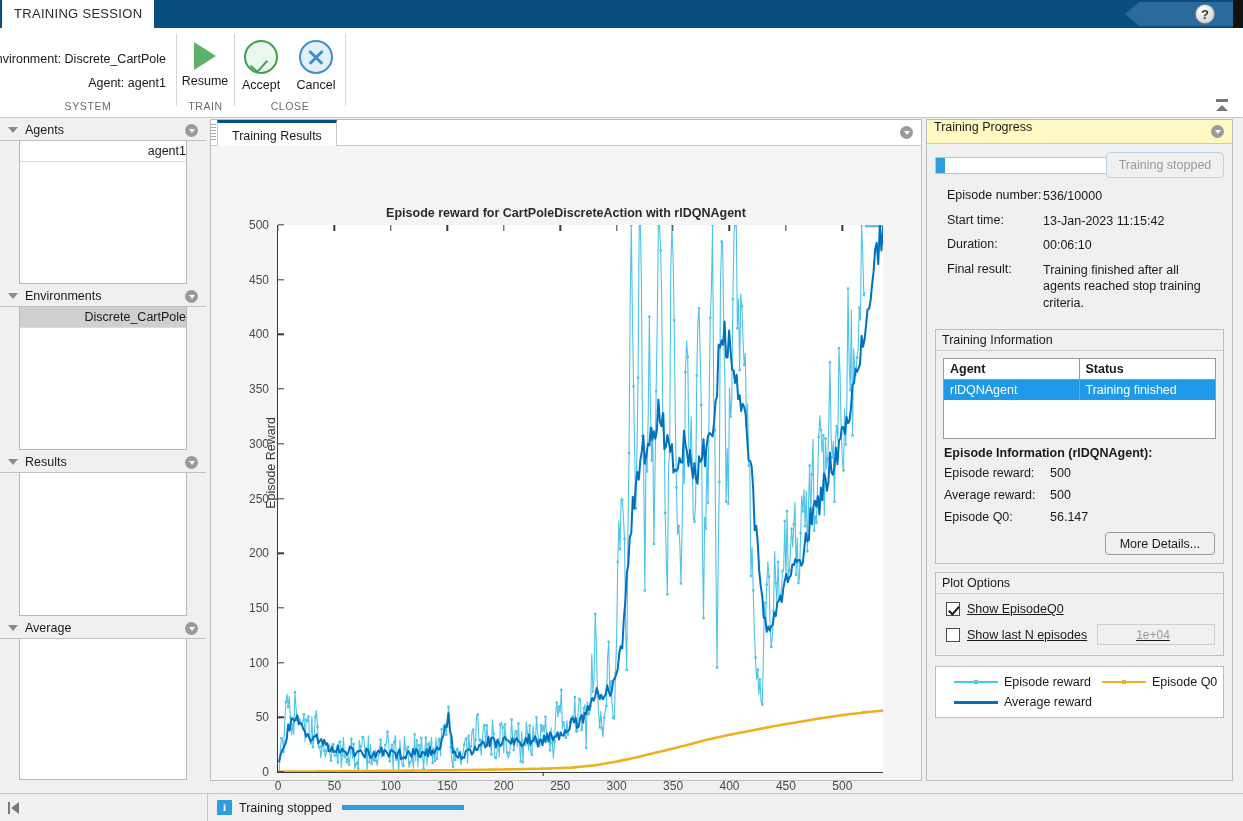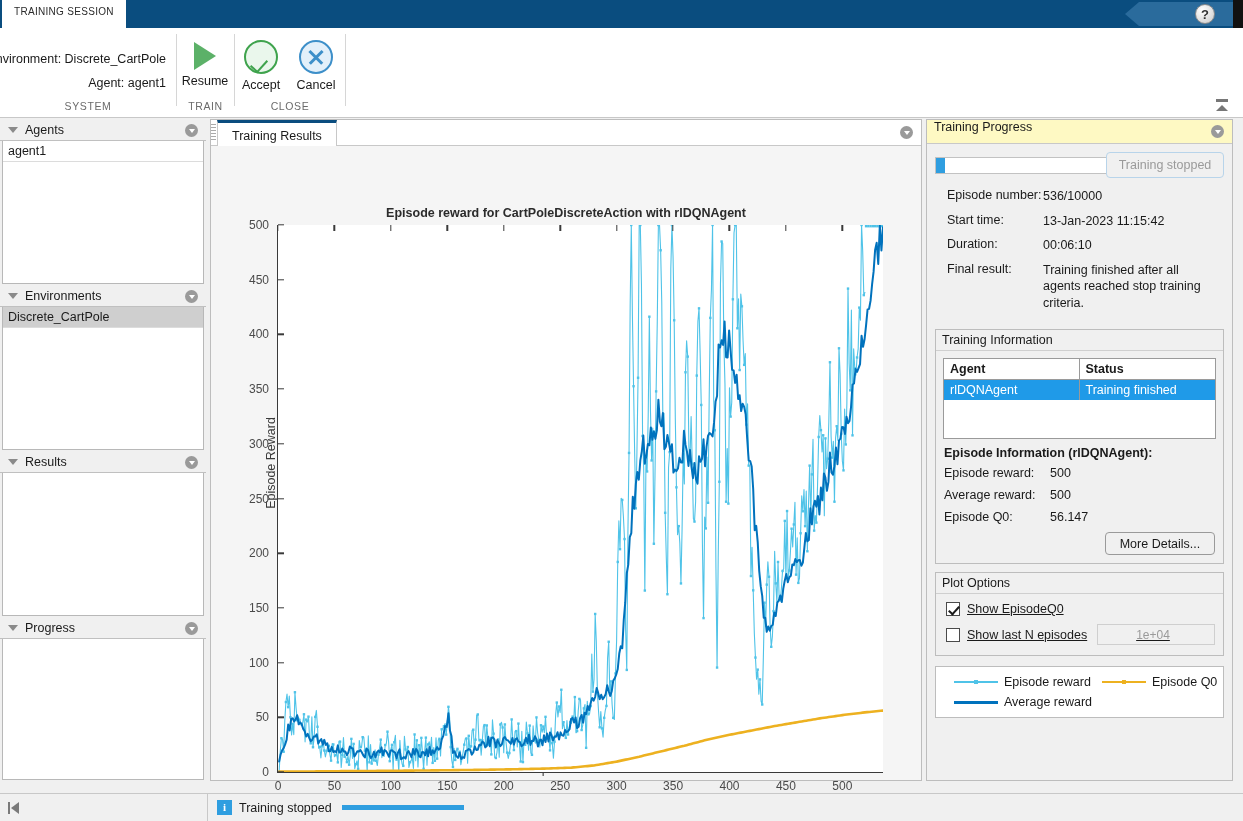--- a/index.html
+++ b/index.html
@@ -17,21 +17,21 @@
 
   
   .titlebar {
     position: absolute; left: 0; top: 0; width: 1243px; height: 28px;
     background: #0a4d7f;
   }
   .tabchip {
     position: absolute; left: 2px; top: 0; height: 28px;
     background: #ffffff;
     padding: 6px 12px 0 12px;
-    font-size: 10px; color: #2b2b2b; letter-spacing: .3px;
+    font-size: 13px; color: #2b2b2b; letter-spacing: .3px;
   }
   .help-chip {
     position: absolute; right: 8px; top: 2px;
     width: 110px; height: 24px;
     background: #2a6b9c;
     clip-path: polygon(14px 0, 100% 0, 100% 100%, 14px 100%, 0 50%);
   }
   .help-circle {
     position: absolute; right: 28px; top: 4px;
     width: 20px; height: 20px; border-radius: 50%;
@@ -126,21 +126,22 @@
     background: #9a9a9a; cursor: pointer;
   }
   .panel-menu::after {
     content: ""; position: absolute; left: 3.5px; top: 4.5px;
     width: 0; height: 0;
     border-left: 3px solid transparent; border-right: 3px solid transparent;
     border-top: 4px solid #ffffff;
   }
   .panel-body {
     background: #ffffff; border: 1px solid #b8b8b8; border-top: none;
-    margin: 0 2px;
+    margin: 0 19px;
+    text-align: right;
   }
   .list-row {
     height: 21px; line-height: 21px; padding-left: 5px;
     font-size: 12.5px; color: #1a1a1a;
     border-bottom: 1px solid #dcdcdc;
     cursor: default;
   }
   .list-row.selected { background: #cfcfcf; }
 
   
@@ -419,21 +420,21 @@
         <div class="tri-down"></div>
         <div class="panel-title">Results</div>
         <div class="panel-menu"></div>
       </div>
       <div class="panel-body" style="height:143px;"></div>
     </div>
 
     <div style="position:absolute;left:0;top:498px;width:206px;height:164px;">
       <div class="panel-head">
         <div class="tri-down"></div>
-        <div class="panel-title">Progress</div>
+        <div class="panel-title">Average</div>
         <div class="panel-menu"></div>
       </div>
       <div class="panel-body" style="height:141px;"></div>
     </div>
   </div>
 
   <div class="center">
     <div class="doc-tabbar">
       <div class="grip"></div>
       <div class="doc-tab">

